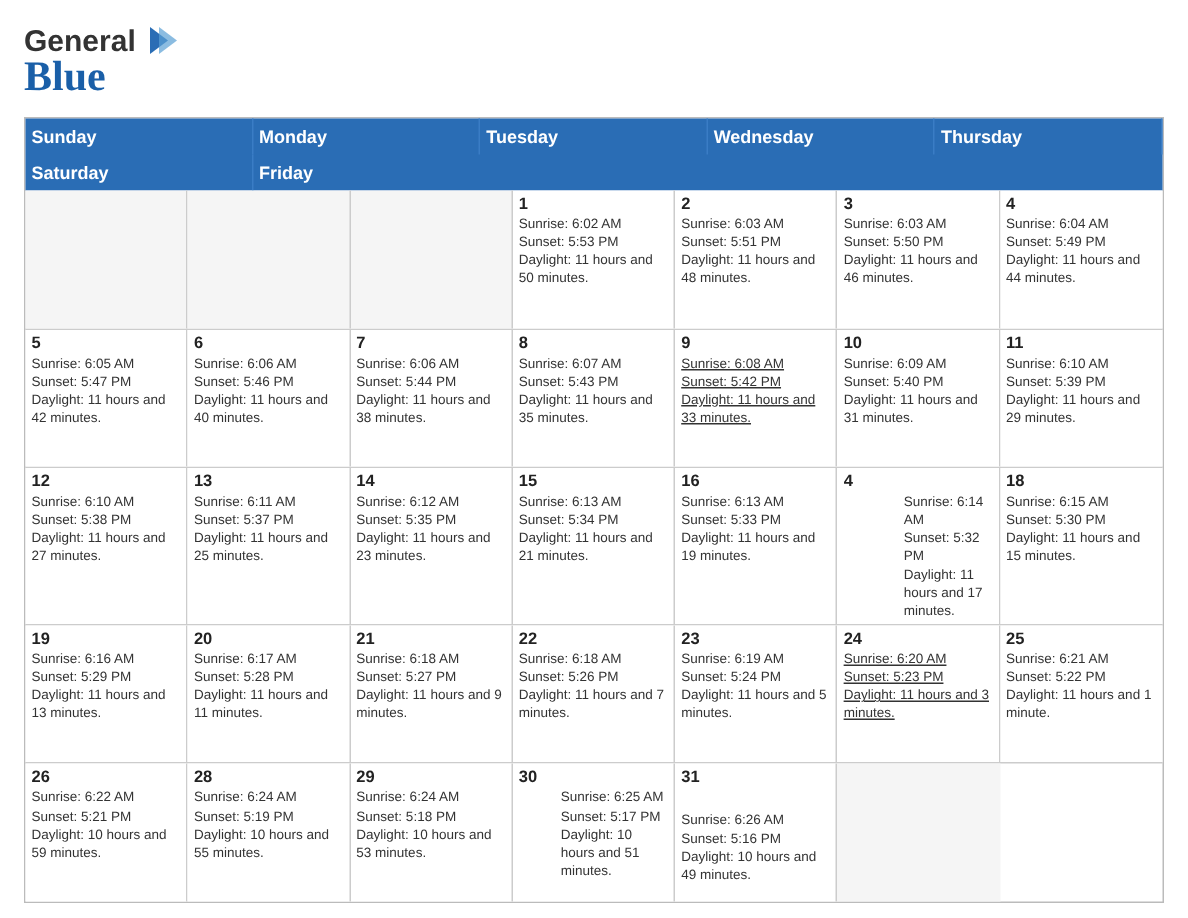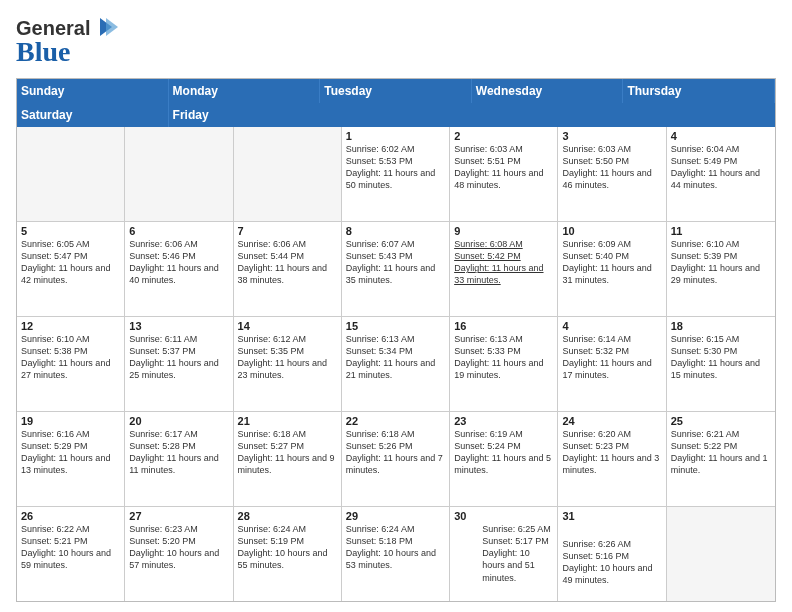--- a/index.html
+++ b/index.html
@@ -232,21 +232,21 @@
 Daylight: 11 hours and 21 minutes.</div>
           </div>
           <div class="cal-cell">
             <div class="day-num">16</div>
             <div class="cell-text" style="white-space: pre-line;">Sunrise: 6:13 AM
 Sunset: 5:33 PM
 Daylight: 11 hours and 19 minutes.</div>
           </div>
           <div class="cal-cell">
             <div class="day-num">4</div>
-            <div class="cell-text" style="white-space: pre-line;">Sunrise: 6:14 AM
+            <div class="cell-text" style="white-space: pre-line; margin-left: 40px;">Sunrise: 6:14 AM
 Sunset: 5:32 PM
 Daylight: 11 hours and 17 minutes.</div>
           </div>
           <div class="cal-cell">
             <div class="day-num">18</div>
             <div class="cell-text" style="white-space: pre-line;">Sunrise: 6:15 AM
 Sunset: 5:30 PM
 Daylight: 11 hours and 15 minutes.</div>
           </div>
         </div>
@@ -276,43 +276,37 @@
 Daylight: 11 hours and 7 minutes.</div>
           </div>
           <div class="cal-cell">
             <div class="day-num">23</div>
             <div class="cell-text" style="white-space: pre-line;">Sunrise: 6:19 AM
 Sunset: 5:24 PM
 Daylight: 11 hours and 5 minutes.</div>
           </div>
           <div class="cal-cell">
             <div class="day-num">24</div>
-            <div class="cell-text" style="white-space: pre-line;">Sunrise: 6:20 AM
+            <div class="cell-text" style="white-space: pre-line; text-decoration: underline;">Sunrise: 6:20 AM
 Sunset: 5:23 PM
 Daylight: 11 hours and 3 minutes.</div>
           </div>
           <div class="cal-cell">
             <div class="day-num">25</div>
             <div class="cell-text" style="white-space: pre-line;">Sunrise: 6:21 AM
 Sunset: 5:22 PM
 Daylight: 11 hours and 1 minute.</div>
           </div>
         </div>
         <div class="cal-row">
           <div class="cal-cell">
             <div class="day-num">26</div>
             <div class="cell-text" style="white-space: pre-line;">Sunrise: 6:22 AM
 Sunset: 5:21 PM
 Daylight: 10 hours and 59 minutes.</div>
-          </div>
-          <div class="cal-cell">
-            <div class="day-num">27</div>
-            <div class="cell-text" style="white-space: pre-line;">Sunrise: 6:23 AM
-Sunset: 5:20 PM
-Daylight: 10 hours and 57 minutes.</div>
           </div>
           <div class="cal-cell">
             <div class="day-num">28</div>
             <div class="cell-text" style="white-space: pre-line;">Sunrise: 6:24 AM
 Sunset: 5:19 PM
 Daylight: 10 hours and 55 minutes.</div>
           </div>
           <div class="cal-cell">
             <div class="day-num">29</div>
             <div class="cell-text" style="white-space: pre-line;">Sunrise: 6:24 AM

